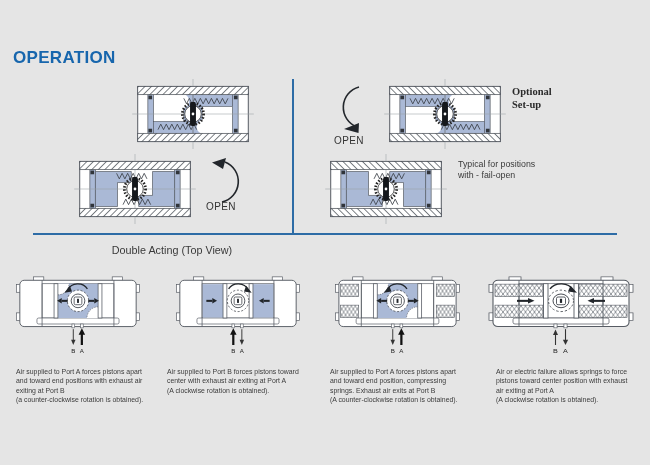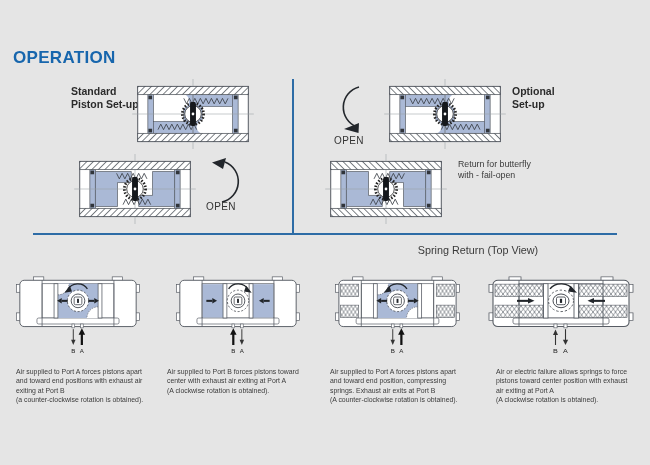--- a/index.html
+++ b/index.html
@@ -35,24 +35,20 @@
   </defs>
 </svg>
 
 <div id="page">
 
   <div id="title" class="abs">OPERATION</div>
 
   <div class="abs divider" style="left:292px;top:79px;width:2px;height:156px;"></div>
   <div class="abs divider" style="left:33px;top:233px;width:584px;height:2px;"></div>
 
-  <div class="abs setup-label" style="left:71px;top:85px;">
-    <div>Standard</div>
-    <div>Piston Set-up</div>
-  </div>
 
   <svg class="abs" style="left:132px;top:79px;" width="122" height="70" viewBox="0 0 132 76">
     <rect x="6" y="8" width="120" height="60" fill="#fff" stroke="#4a4f57" stroke-width="1"></rect>
     <rect x="17" y="17" width="6" height="42" fill="#aab9d6" stroke="#4a4f57" stroke-width="0.7"></rect>
     <rect x="109" y="17" width="6" height="42" fill="#aab9d6" stroke="#4a4f57" stroke-width="0.7"></rect>
     <rect x="17.6" y="18" width="4" height="4" fill="#30343a"></rect>
       <rect x="17.6" y="54" width="4" height="4" fill="#30343a"></rect>
     <rect x="110.4" y="18" width="4" height="4" fill="#30343a"></rect>
       <rect x="110.4" y="54" width="4" height="4" fill="#30343a"></rect>
     <g>
@@ -138,21 +134,21 @@
         <circle cx="66" cy="38" r="11.5" fill="none" stroke="#222" stroke-width="3" stroke-dasharray="1.6 1.8"></circle>
         <circle cx="66" cy="38" r="9" fill="#fff" stroke="#333" stroke-width="0.9"></circle>
         <rect x="62.8" y="25" width="6.4" height="26" rx="2.4" fill="#15181c"></rect>
         <circle cx="66" cy="38" r="1.5" fill="#fff"></circle>
       </g>
       <rect x="6" y="8" width="120" height="9" fill="url(#hatch)" stroke="#4a4f57" stroke-width="0.8"></rect>
       <rect x="6" y="59" width="120" height="9" fill="url(#hatch)" stroke="#4a4f57" stroke-width="0.8"></rect>
     </g>
   </svg>
 
-  <div class="abs setup-label" style="left:512px;top:85px;">
+  <div class="abs setup-label" style="left:512px;top:85px;font-family:Liberation Serif, serif;">
     <div>Optional</div>
     <div>Set-up</div>
   </div>
 
   <svg class="abs" style="left:325px;top:154px;" width="122" height="70" viewBox="0 0 132 76">
     <g transform="translate(132,0) scale(-1,1)">
       <rect x="6" y="8" width="120" height="60" fill="#fff" stroke="#4a4f57" stroke-width="1"></rect>
       <rect x="17" y="17" width="6" height="42" fill="#aab9d6" stroke="#4a4f57" stroke-width="0.7"></rect>
       <rect x="109" y="17" width="6" height="42" fill="#aab9d6" stroke="#4a4f57" stroke-width="0.7"></rect>
       <rect x="17.6" y="18" width="4" height="4" fill="#30343a"></rect>
@@ -172,25 +168,25 @@
         <circle cx="66" cy="38" r="9" fill="#fff" stroke="#333" stroke-width="0.9"></circle>
         <rect x="62.8" y="25" width="6.4" height="26" rx="2.4" fill="#15181c"></rect>
         <circle cx="66" cy="38" r="1.5" fill="#fff"></circle>
       </g>
       <rect x="6" y="8" width="120" height="9" fill="url(#hatch)" stroke="#4a4f57" stroke-width="0.8"></rect>
       <rect x="6" y="59" width="120" height="9" fill="url(#hatch)" stroke="#4a4f57" stroke-width="0.8"></rect>
     </g>
   </svg>
 
   <div class="abs note" style="left:458px;top:159px;">
-    <div>Return for butterfly</div>
+    <div>Typical for positions</div>
     <div>with - fail-open</div>
   </div>
 
-  <div class="abs heading" style="left:343px;top:244px;width:270px;">Spring Return (Top View)</div>
+  <div class="abs heading" style="left:38px;top:244px;width:268px;">Double Acting (Top View)</div>
 
   <svg class="abs" style="left:13px;top:270px;" width="130" height="84" viewBox="0 0 152 98" preserveAspectRatio="none">
     <rect x="24" y="8" width="12" height="5" fill="#fff" stroke="#565b63" stroke-width="0.8"></rect>
     <rect x="116" y="8" width="12" height="5" fill="#fff" stroke="#565b63" stroke-width="0.8"></rect>
     <rect x="4" y="17" width="5" height="9" fill="#fff" stroke="#565b63" stroke-width="0.8"></rect>
     <rect x="4" y="50" width="5" height="9" fill="#fff" stroke="#565b63" stroke-width="0.8"></rect>
     <rect x="143" y="17" width="5" height="9" fill="#fff" stroke="#565b63" stroke-width="0.8"></rect>
     <rect x="143" y="50" width="5" height="9" fill="#fff" stroke="#565b63" stroke-width="0.8"></rect>
     <rect x="8" y="12" width="136" height="54" rx="5" fill="#fff" stroke="#565b63" stroke-width="1.1"></rect>
     <rect x="34" y="16" width="84" height="40" fill="#fff" stroke="#565b63" stroke-width="0.8"></rect>

